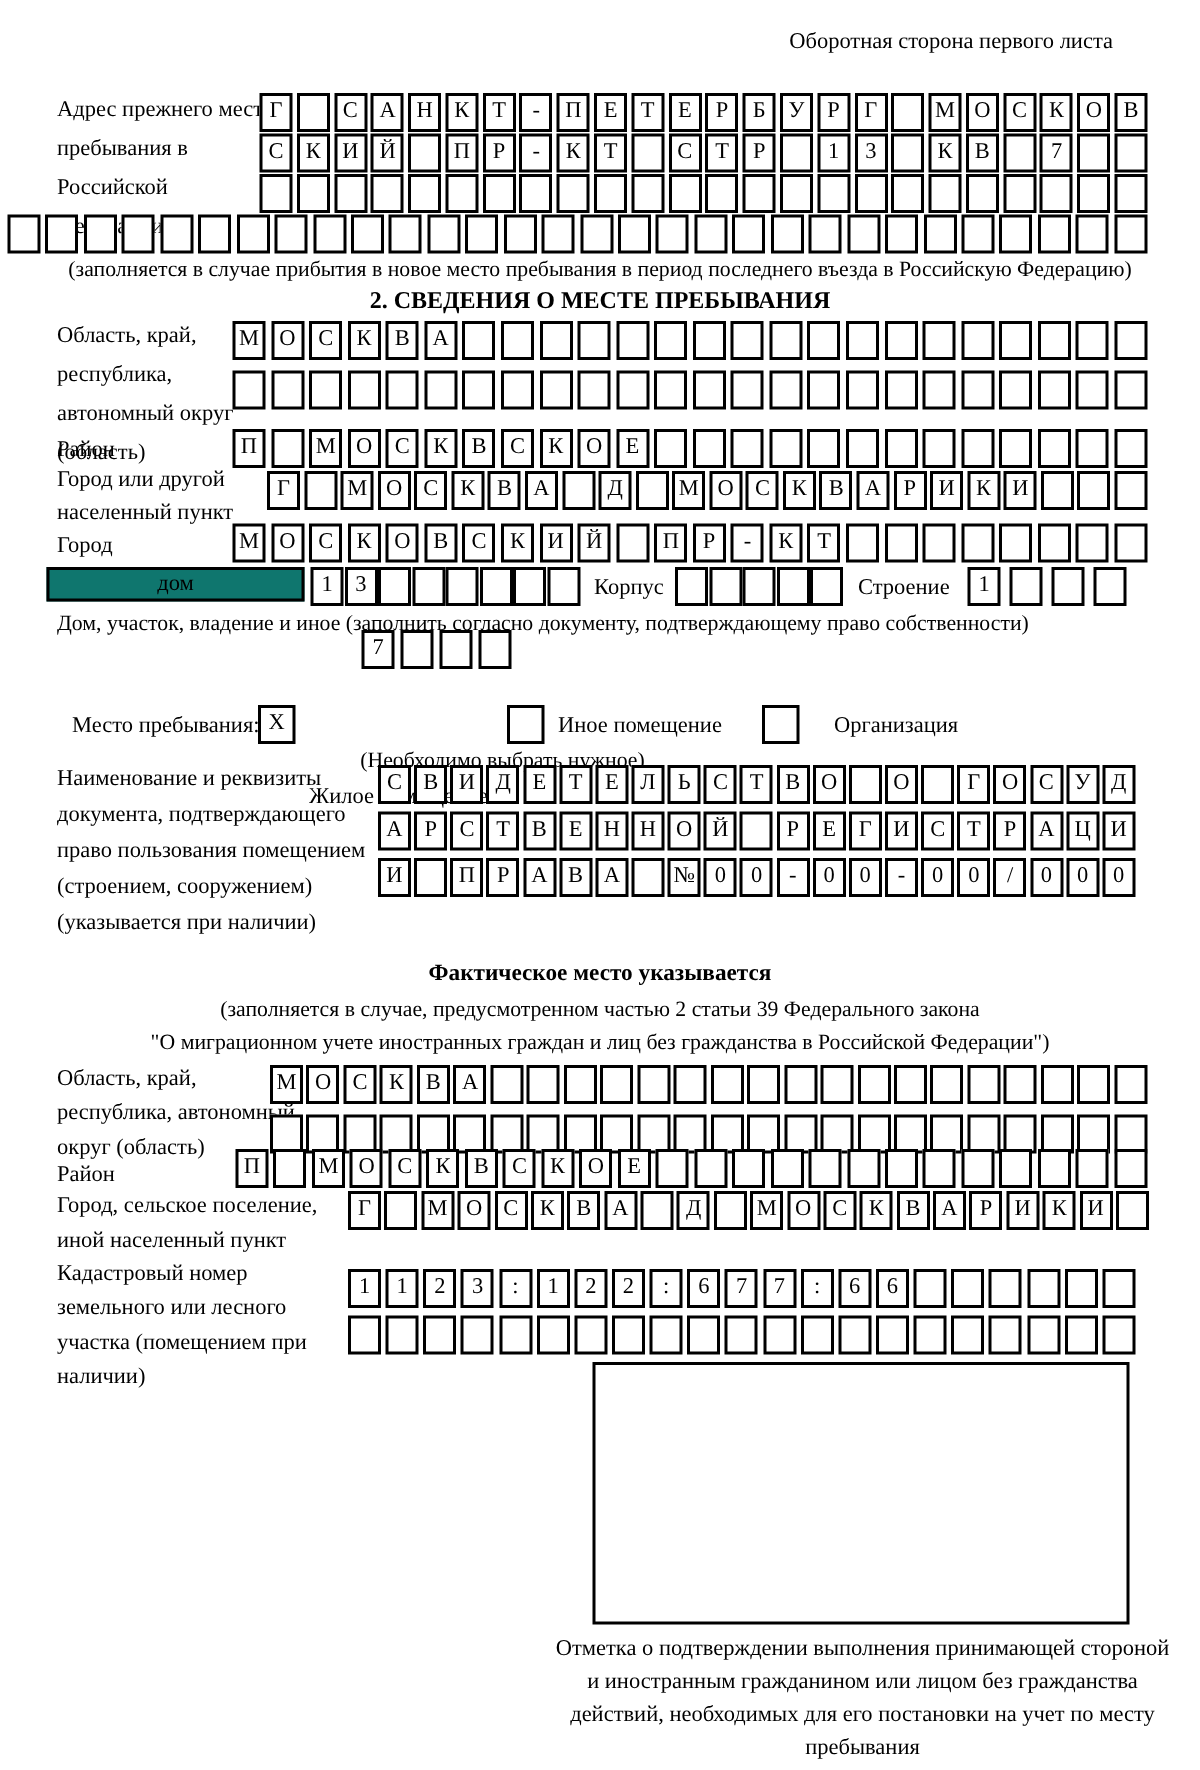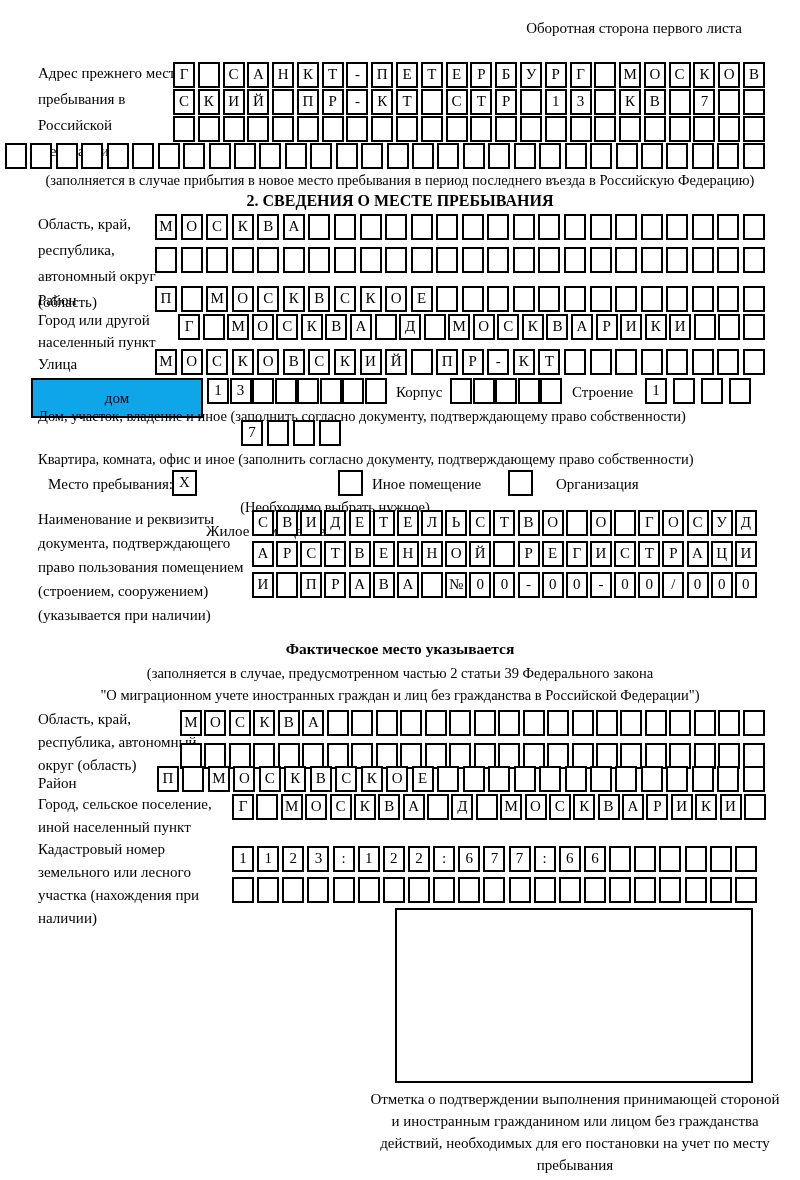--- a/index.html
+++ b/index.html
@@ -6,22 +6,22 @@
   html,body { background:#fff; }
   body { width:800px; height:1180px; color:#000; font-family:"Liberation Serif", serif; }
   .page { position:relative; width:800px; height:1180px; background:#fff; overflow:hidden; }
   .abs { position:absolute; }
   .lbl { font-size:15px; line-height:26px; }
   .lbl-tight { font-size:15px; line-height:23px; }
   .note { font-size:14.5px; }
   .grid { display:flex; justify-content:space-between; }
   .cell { flex:none; width:22px; height:26px; border:2px solid #000; font-size:15px;
           line-height:21px; text-align:center; background:#fff; }
-  .wbox { border:2px solid #000; height:40px; display:flex; align-items:center;
-          justify-content:center; font-size:15px; background:#0ea5e9; }
+  .wbox { border:2px solid #000; height:23px; display:flex; align-items:center;
+          justify-content:center; font-size:15px; background:#0f766e; }
   .cb { width:25px; height:26px; border:2px solid #000; font-size:15px; line-height:21px;
         text-align:center; flex:none; background:#fff; }
   .bold { font-weight:bold; }
   .ctr { text-align:center; }
   .stamp-box { border:2px solid #000; background:#fff; }
 </style>
 </head>
 <body>
 
 <div class="page">
@@ -246,21 +246,21 @@
       <div class="cell">А</div>
       <div class="cell">Р</div>
       <div class="cell">И</div>
       <div class="cell">К</div>
       <div class="cell">И</div>
       <div class="cell"></div>
       <div class="cell"></div>
       <div class="cell"></div>
     </div>
 
-  <div class="abs lbl" style="top:351px; left:38px;">Улица</div>
+  <div class="abs lbl" style="top:351px; left:38px;">Город</div>
   <div class="abs grid" style="top:349px; left:155px; width:610px;">
       <div class="cell">М</div>
       <div class="cell">О</div>
       <div class="cell">С</div>
       <div class="cell">К</div>
       <div class="cell">О</div>
       <div class="cell">В</div>
       <div class="cell">С</div>
       <div class="cell">К</div>
       <div class="cell">И</div>
@@ -308,21 +308,20 @@
       <div class="cell"></div>
     </div>
   <div class="abs note" style="top:408px; left:38px;text-align:center;">Дом, участок, владение и иное (заполнить согласно документу, подтверждающему право собственности)</div>
 
   <div class="abs grid" style="top:420px; left:241px; width:100px;">
       <div class="cell">7</div>
       <div class="cell"></div>
       <div class="cell"></div>
       <div class="cell"></div>
     </div>
-  <div class="abs note" style="top:451px; left:38px;">Квартира, комната, офис и иное (заполнить согласно документу, подтверждающему право собственности)</div>
 
   <div class="abs lbl" style="top:471px; left:48px;">Место пребывания:</div>
   <div class="abs cb" style="top:470px; left:172px;">X</div>
   <div class="abs lbl" style="top:475px; left:206px;margin-top:43px;">Жилое помещение</div>
   <div class="abs cb" style="top:470px; left:338px;"></div>
   <div class="abs lbl" style="top:471px; left:372px;">Иное помещение</div>
   <div class="abs cb" style="top:470px; left:508px;"></div>
   <div class="abs lbl" style="top:471px; left:556px;">Организация</div>
   <div class="abs note ctr" style="top:499px; left:170px; width:330px;">(Необходимо выбрать нужное)</div>
 
@@ -502,21 +501,21 @@
       <div class="cell">К</div>
       <div class="cell">В</div>
       <div class="cell">А</div>
       <div class="cell">Р</div>
       <div class="cell">И</div>
       <div class="cell">К</div>
       <div class="cell">И</div>
       <div class="cell"></div>
     </div>
 
-  <div class="abs lbl-tight" style="top:838px; left:38px; width:185px;">Кадастровый номер земельного или лесного участка (нахождения при наличии)</div>
+  <div class="abs lbl-tight" style="top:838px; left:38px; width:185px;">Кадастровый номер земельного или лесного участка (помещением при наличии)</div>
   <div class="abs grid" style="top:846px; left:232px; width:525px;">
       <div class="cell">1</div>
       <div class="cell">1</div>
       <div class="cell">2</div>
       <div class="cell">3</div>
       <div class="cell">:</div>
       <div class="cell">1</div>
       <div class="cell">2</div>
       <div class="cell">2</div>
       <div class="cell">:</div>

